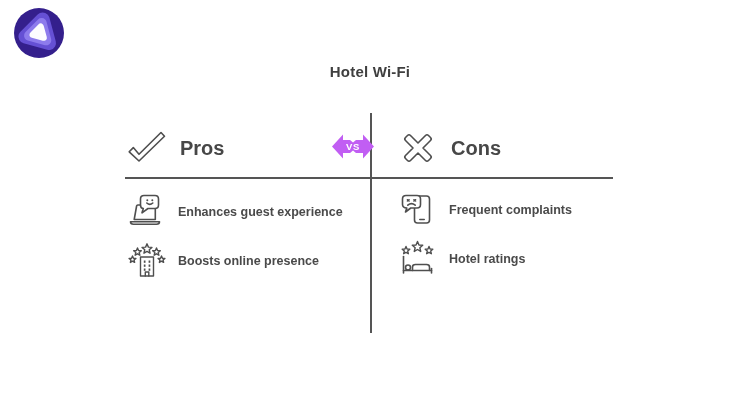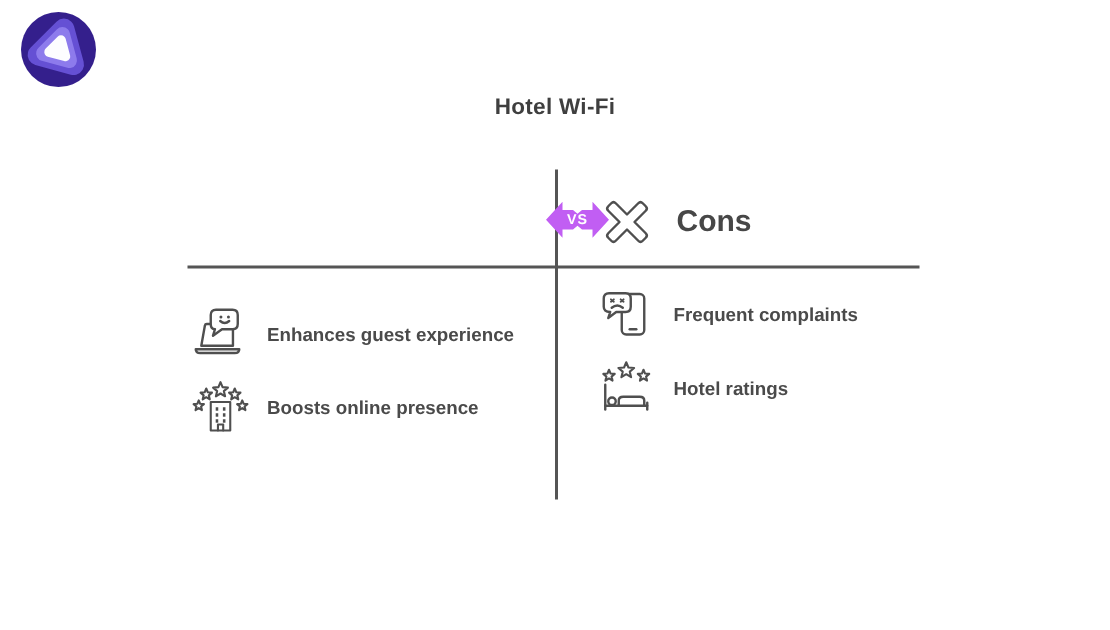--- a/index.html
+++ b/index.html
@@ -17,29 +17,29 @@
   
   .vline{position:absolute;left:370px;top:113px;width:1.5px;height:220px;background:#555555;}
   .hline{position:absolute;left:125px;top:177px;width:488px;height:1.5px;background:#555555;}
   
   .col-header{position:absolute;display:flex;align-items:center;gap:13px;height:40px;}
   .pros-header{left:127px;top:128px;}
   .cons-header{left:398px;top:128px;align-items:center;}
   .hicon{width:40px;height:40px;display:flex;align-items:center;justify-content:center;flex:0 0 40px;}
   .htext{font-size:20px;font-weight:700;color:#474747;}
   
-  .vs-badge{position:absolute;left:364px;top:132px;width:42px;height:29px;}
+  .vs-badge{position:absolute;left:332px;top:132px;width:42px;height:29px;}
   .vs-badge svg{position:absolute;inset:0;}
   .vs-text{
     position:absolute;inset:0;display:flex;align-items:center;justify-content:center;
     color:#ffffff;font-size:9.5px;font-weight:700;letter-spacing:.6px;
   }
   
   .items{position:absolute;display:flex;flex-direction:column;gap:11px;}
-  .pros-items{left:127px;top:204px;}
+  .pros-items{left:127px;top:193px;}
   .cons-items{left:398px;top:191px;}
   .item{display:flex;align-items:center;gap:11px;height:38px;}
   .iicon{width:40px;height:38px;flex:0 0 40px;display:flex;align-items:center;justify-content:center;}
   .ilabel{font-size:12.5px;font-weight:700;color:#4a4a4a;white-space:nowrap;}
   .hidden-defs{position:absolute;width:0;height:0;overflow:hidden;}
 </style>
 </head>
 <body>
 
 <svg class="hidden-defs" aria-hidden="true">
@@ -64,20 +64,28 @@
   <div class="vline"></div>
   <div class="hline"></div>
 
   <div class="vs-badge">
     <svg viewBox="0 0 42 29" width="42" height="29">
       <polygon fill="#c15ef3" points="0,14.5 11,2.5 11,8 18,8 21,10.5 24,8 31,8 31,2.5 42,14.5 31,26.5 31,21 24,21 21,18.5 18,21 11,21 11,26.5"></polygon>
     </svg>
     <span class="vs-text">VS</span>
   </div>
 
+  <div class="col-header pros-header">
+    <span class="hicon">
+      <svg viewBox="0 0 40 34" width="40" height="34" fill="none" stroke="#4f4f4f" stroke-width="1.6" stroke-linejoin="round" stroke-linecap="round">
+        <path d="M2.2,20.8 L12,30 L37.5,5.2 L34,1.5 L12,23.3 L6.3,16.6 Z"></path>
+      </svg>
+    </span>
+    <span class="htext">Pros</span>
+  </div>
 
   <div class="col-header cons-header">
     <span class="hicon">
       <svg viewBox="0 0 38 38" width="38" height="38" fill="none" stroke="#4f4f4f" stroke-width="1.6" stroke-linejoin="round" stroke-linecap="round">
         <path d="M19,14 L26.5,6.5 Q28,5 29.5,6.5 L31.5,8.5 Q33,10 31.5,11.5 L24,19 L31.5,26.5 Q33,28 31.5,29.5 L29.5,31.5 Q28,33 26.5,31.5 L19,24 L11.5,31.5 Q10,33 8.5,31.5 L6.5,29.5 Q5,28 6.5,26.5 L14,19 L6.5,11.5 Q5,10 6.5,8.5 L8.5,6.5 Q10,5 11.5,6.5 Z"></path>
       </svg>
     </span>
     <span class="htext">Cons</span>
   </div>
 

